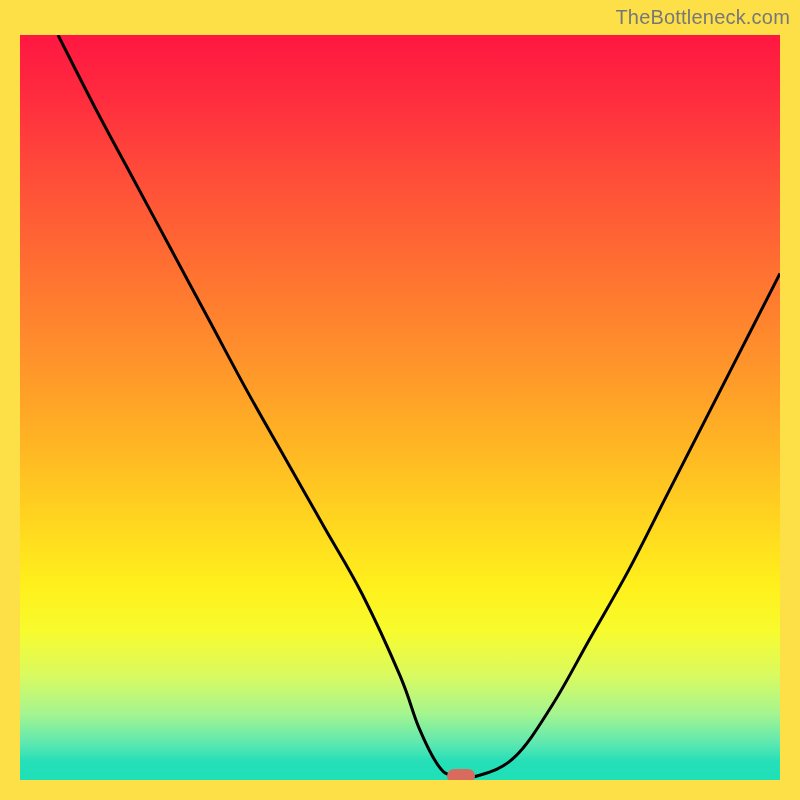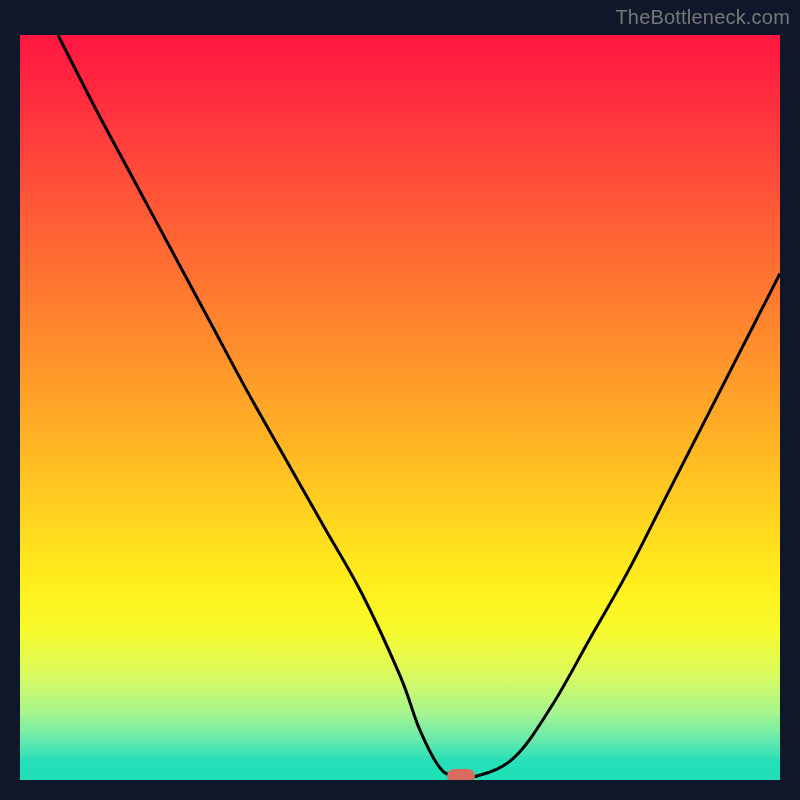--- a/index.html
+++ b/index.html
@@ -8,21 +8,21 @@
     width: 800px;
     height: 800px;
     background: #000;
     overflow: hidden;
     font-family: Arial, Helvetica, sans-serif;
   }
   .frame {
     position: relative;
     width: 800px;
     height: 800px;
-    background: #0f172a;
+    background: #fde047;
   }
   .watermark {
     position: absolute;
     top: 6px;
     right: 10px;
     color: #777;
     font-size: 20px;
     font-weight: 500;
     letter-spacing: 0.2px;
     z-index: 10;

